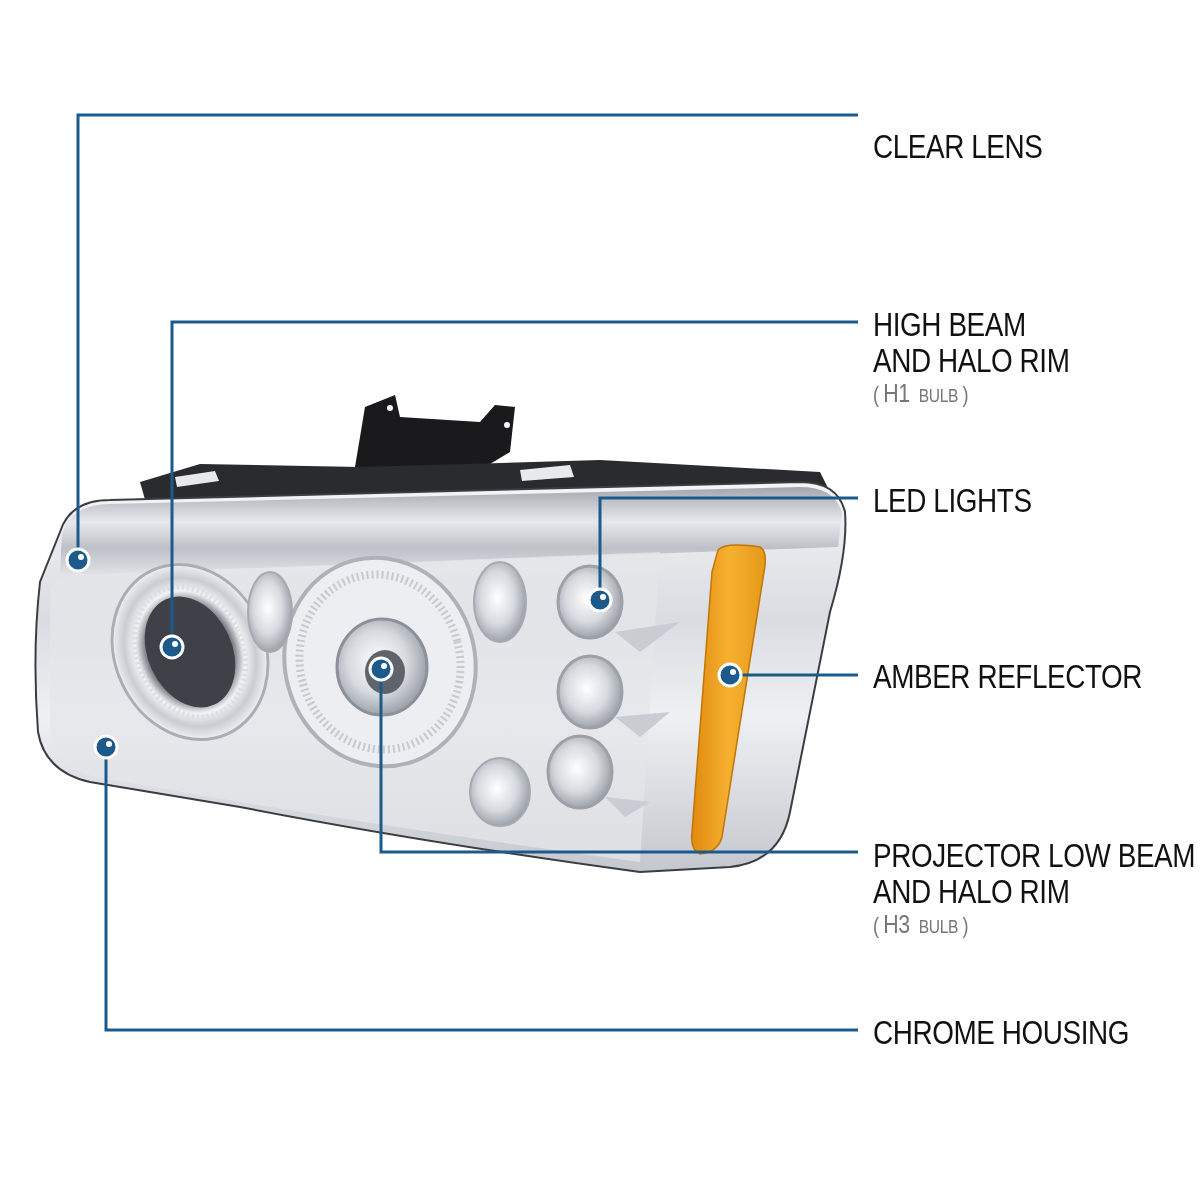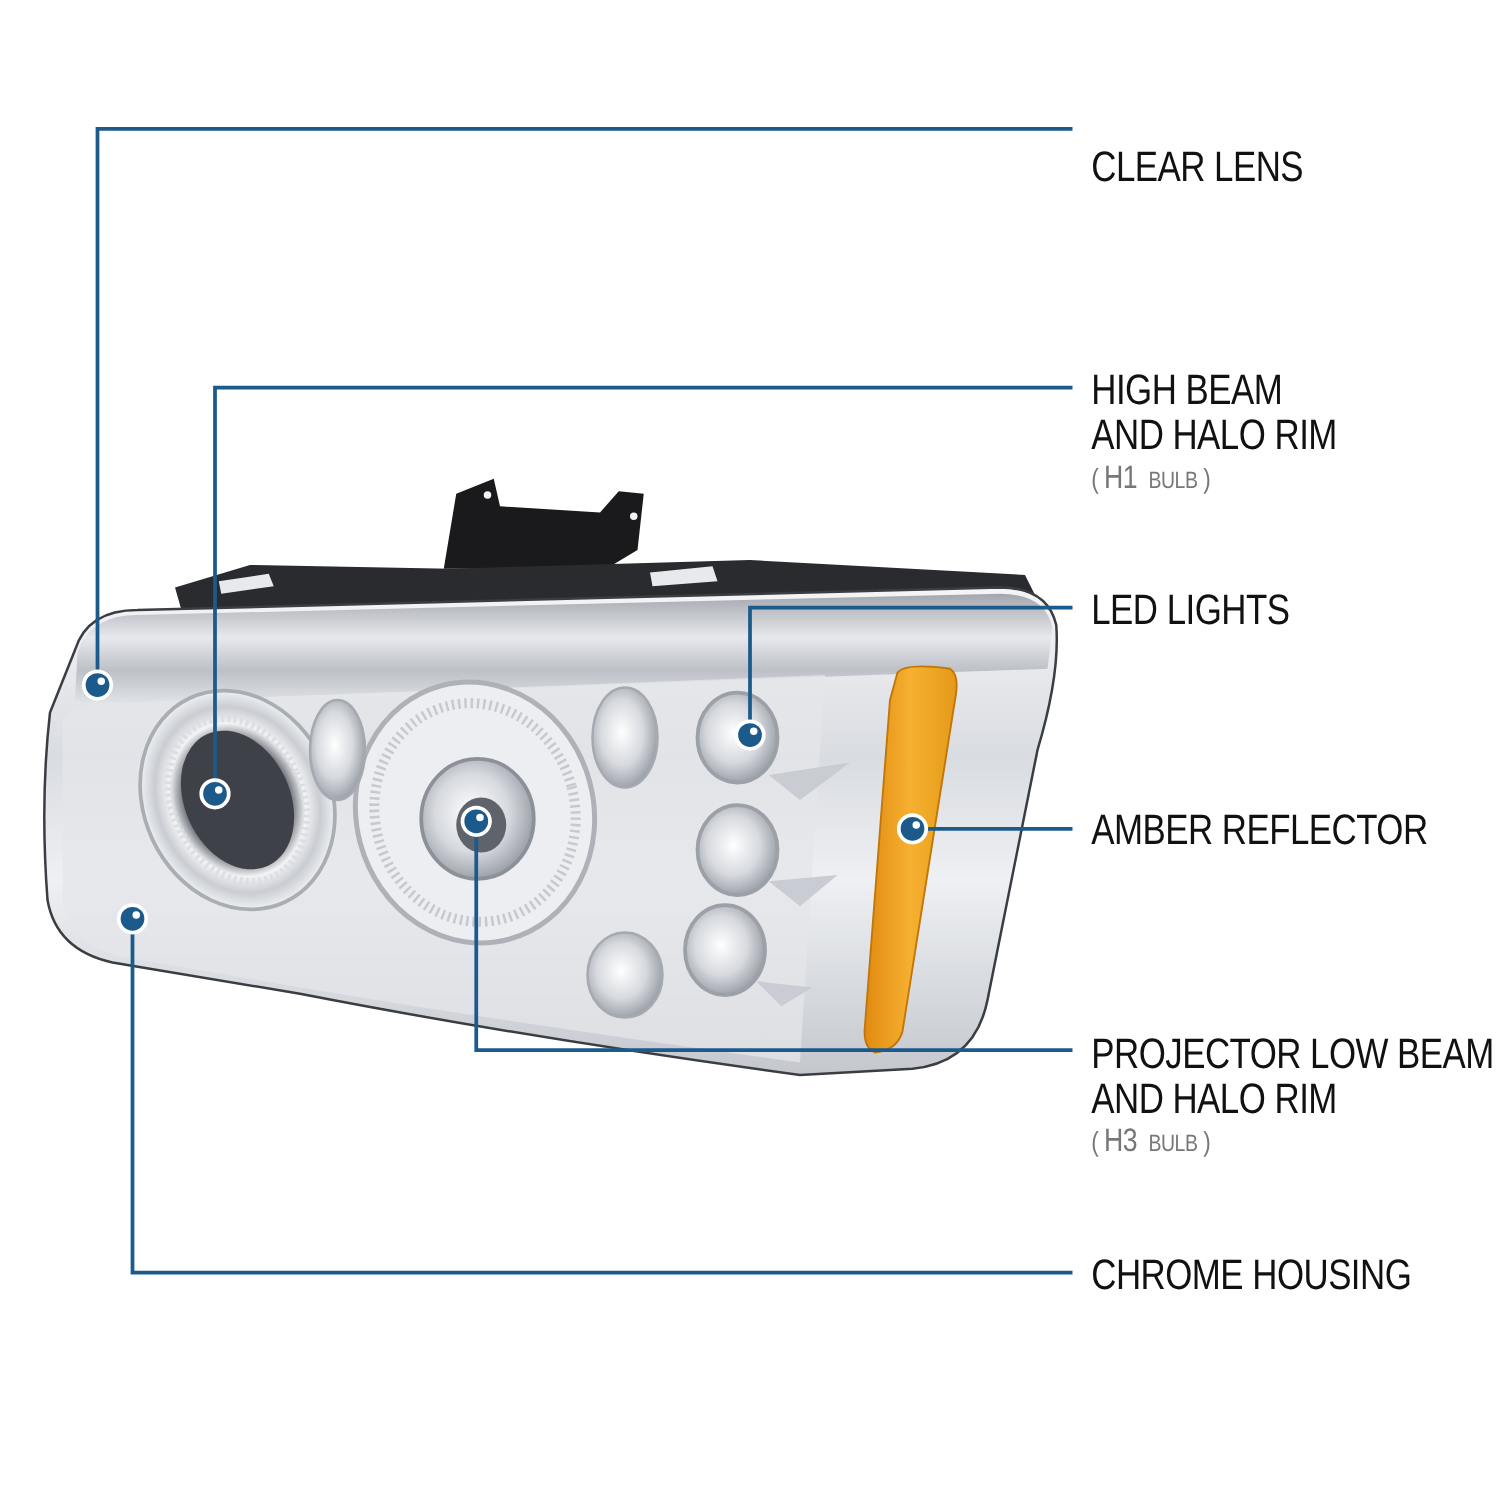--- a/index.html
+++ b/index.html
@@ -1,17 +1,17 @@
 <!DOCTYPE html>
 <html><head>
   <meta charset="utf-8">
   <style>
     html, body { margin: 0; padding: 0; background: #ffffff; }
     body { width: 1200px; height: 1200px; position: relative; overflow: hidden; font-family: "Liberation Sans", sans-serif; }
-    .stage { position: absolute; left: 0; top: 0; width: 1200px; height: 897px; }
+    .stage { position: absolute; left: 0; top: 12px; width: 1200px; height: 897px; }
     svg.art { position: absolute; left: 0; top: 0; }
     .label { position: absolute; left: 873px; color: #111111; font-family: "Liberation Sans Narrow", "Liberation Sans", sans-serif; font-size: 34px; line-height: 36px; letter-spacing: -0.5px; transform: scaleX(0.82); transform-origin: left top; white-space: nowrap; }
     .label .line { display: block; }
     .bulb { display: block; color: #777777; font-size: 22px; line-height: 26px; margin-top: 2px; }
     .bulb .code { font-size: 26px; }
     .bulb .word { font-size: 19px; }
   </style>
 </head>
 <body>
 

